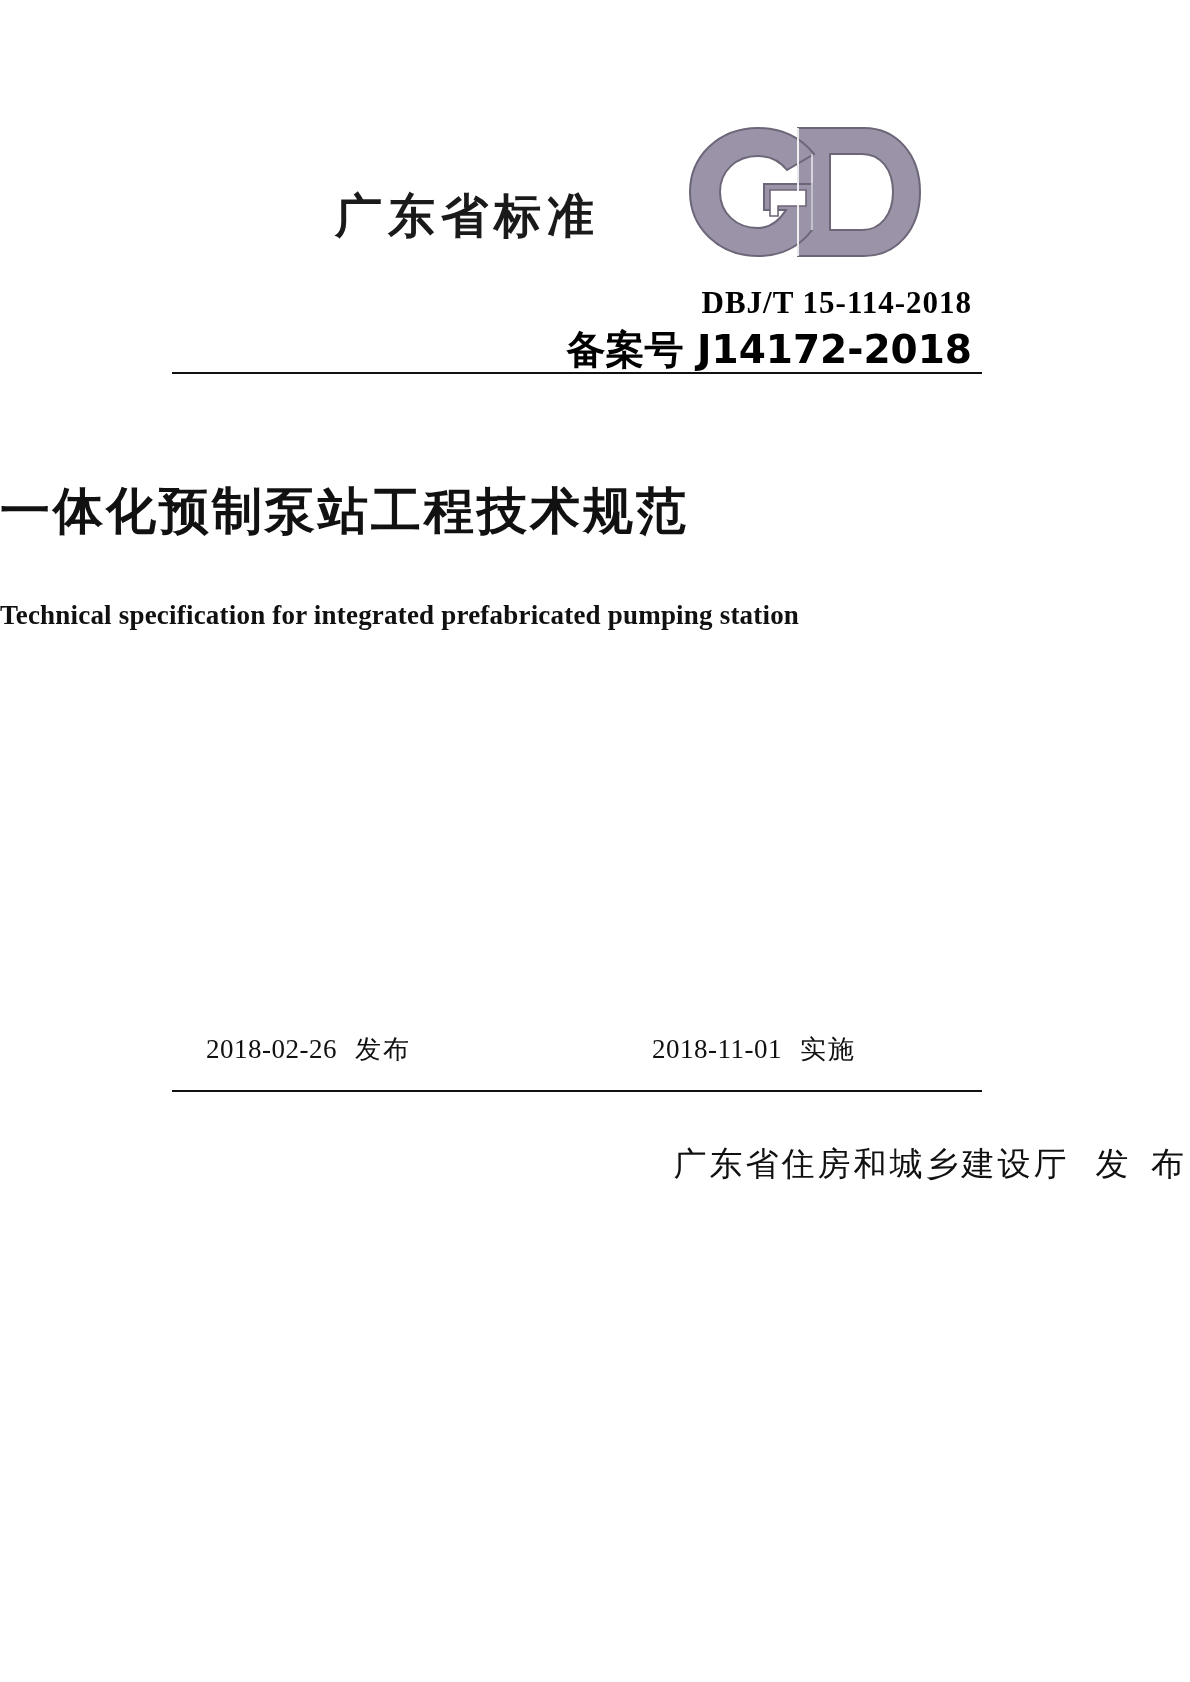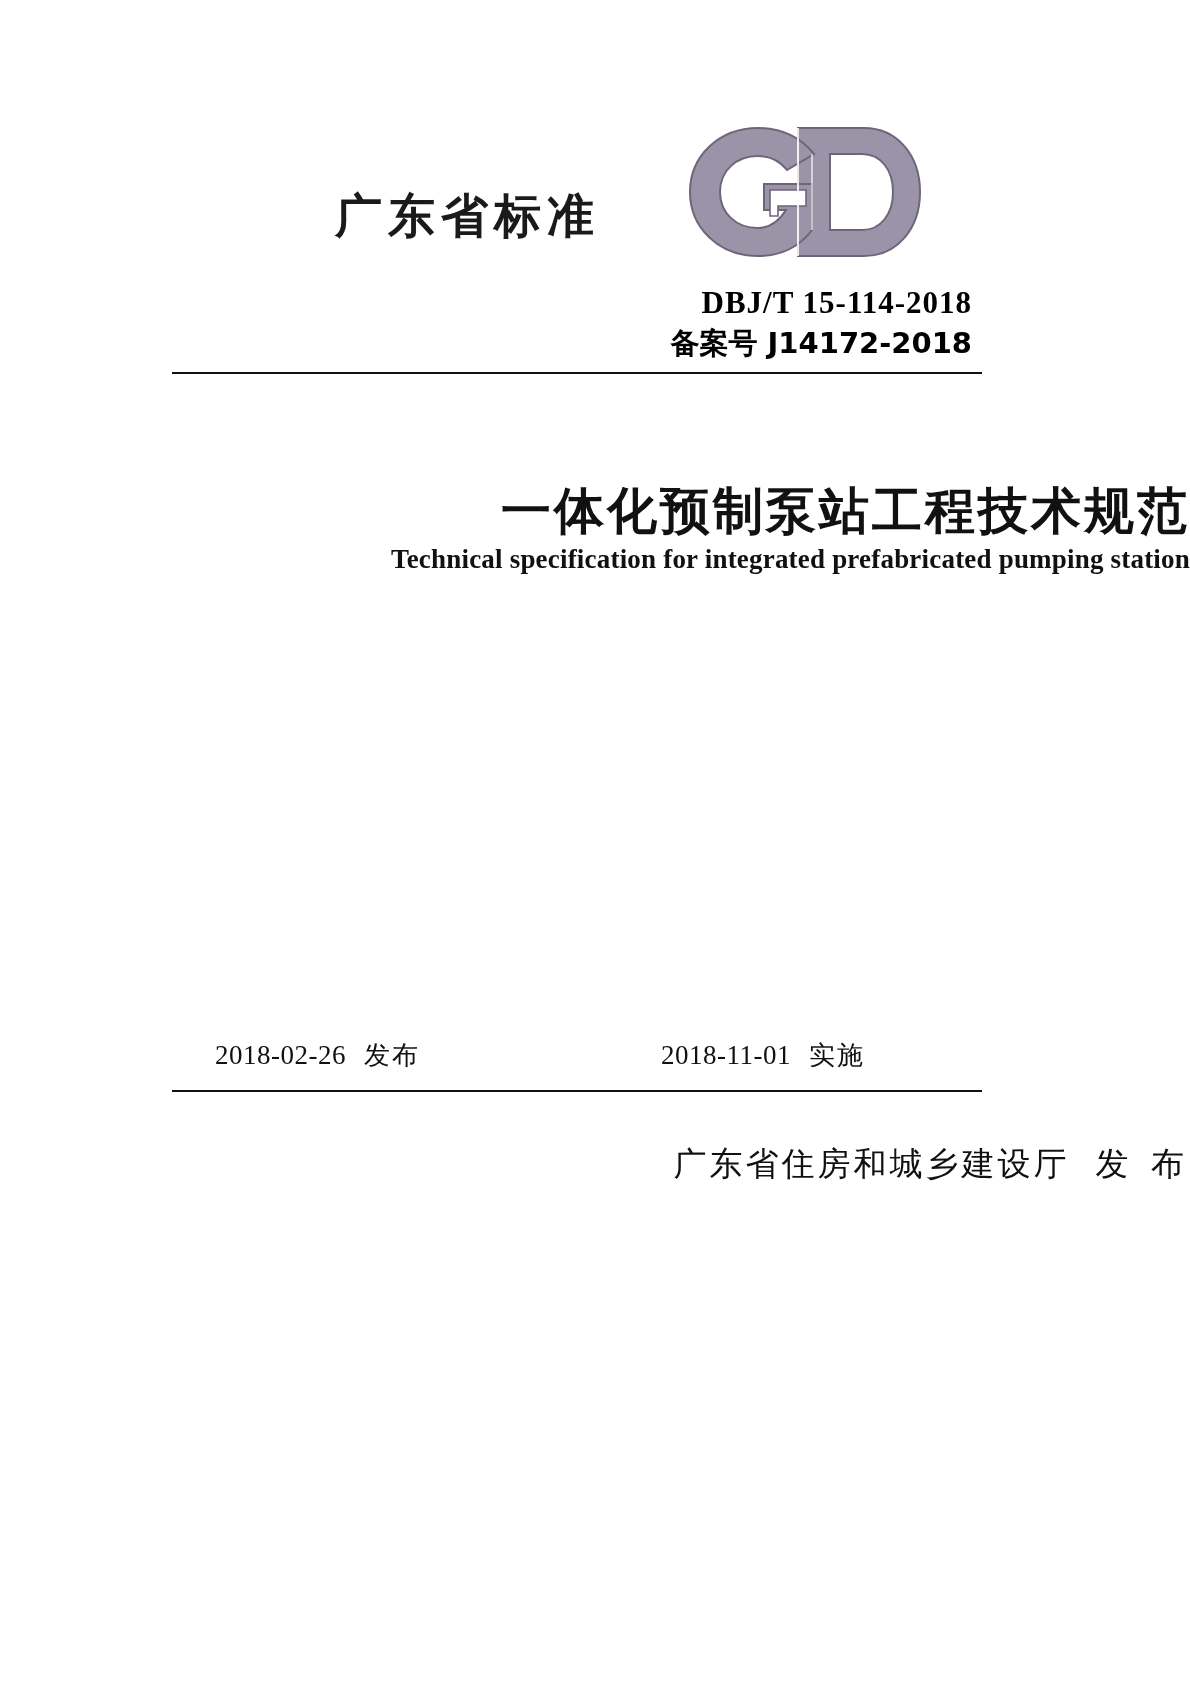--- a/index.html
+++ b/index.html
@@ -61,68 +61,67 @@
   }
   .code-line-1 {
     font-family: "Liberation Serif", serif;
     font-size: 31px;
     font-weight: bold;
     letter-spacing: 1px;
     white-space: nowrap;
   }
   .code-line-2 {
     font-family: "DejaVu Sans", sans-serif;
-    font-size: 29px;
+    font-size: 39px;
     font-weight: bold;
     white-space: nowrap;
   }
 
   .rule-top {
     position: absolute;
     top: 372px;
     left: 172px;
     width: 810px;
     height: 0;
     border-top: 2.5px solid #111;
   }
 
   
   .title-cn {
     position: absolute;
     top: 478px;
     left: 0;
     width: 1190px;
-    text-align: right;
+    text-align: left;
     font-family: "DejaVu Sans", sans-serif;
     font-weight: bold;
     font-size: 50px;
     letter-spacing: 3px;
     color: #111;
   }
   .title-en {
     position: absolute;
-    top: 544px;
+    top: 600px;
     left: 0;
     width: 1190px;
-    text-align: right;
+    text-align: left;
     font-family: "Liberation Serif", serif;
     font-weight: bold;
     font-size: 27px;
     letter-spacing: 0.2px;
     color: #111;
   }
 
   
   .dates {
     position: absolute;
     top: 1032px;
-    left: 193px;
+    left: 184px;
     width: 810px;
     height: 40px;
-    margin-top: 6px;
   }
   .date-item {
     position: absolute;
     font-size: 27px;
     white-space: nowrap;
     color: #111;
   }
   .date-left { left: 22px; top: 0; }
   .date-right { left: 468px; top: 0; }
   .date-num {

